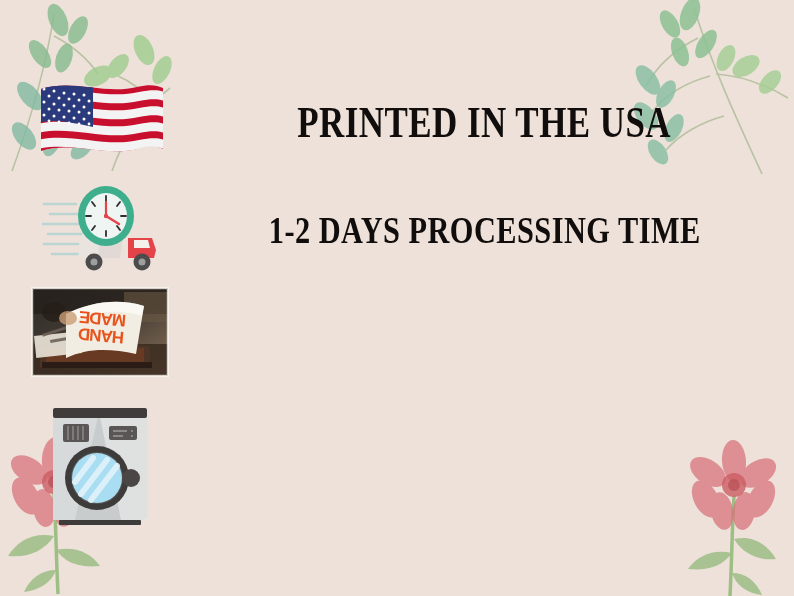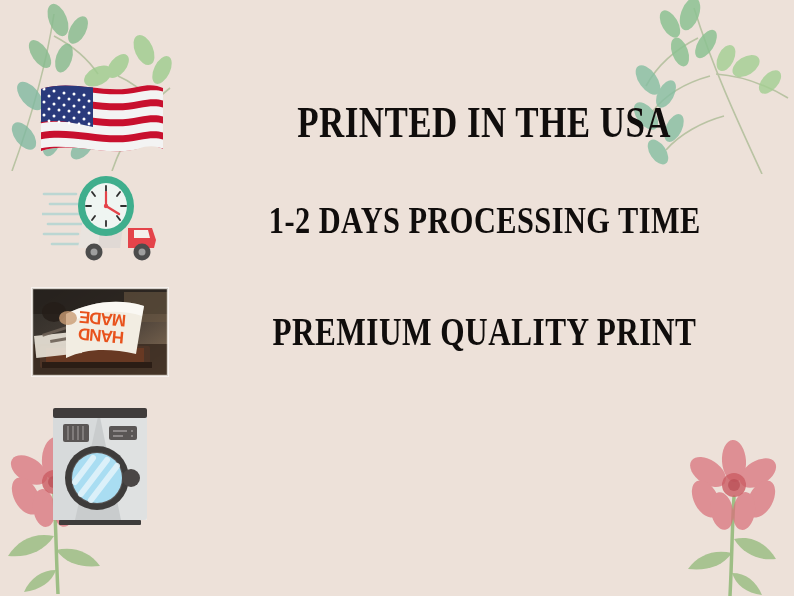--- a/index.html
+++ b/index.html
@@ -55,21 +55,21 @@
     font-weight: 700;
     letter-spacing: 0.5px;
     line-height: 1.12;
     text-align: center;
     white-space: pre-line;
     transform: scaleX(0.92) scaleY(1.18);
     transform-origin: center center;
   }
 
   .row-1 { top: 74px;  height: 96px; }
-  .row-2 { top: 172px; height: 96px; }
+  .row-2 { top: 182px; height: 96px; }
   .row-3 { top: 282px; height: 100px; }
   .row-4 { top: 396px; height: 140px; }
 
   .row-1 .headline { font-size: 38px; }
   .row-2 .headline { font-size: 33px; }
   .row-3 .headline { font-size: 34px; }
   .row-4 .headline { font-size: 34px; }
 
   .row-1 .icon-cell { transform: translateX(-6px); }
   .row-2 .icon-cell { transform: translateX(-6px); }
@@ -324,23 +324,20 @@
           <g fill="#E8521C" transform="translate(70,42) rotate(185)">
             <text x="0" y="0" text-anchor="middle" font-family="Liberation Sans, sans-serif" font-weight="700" font-size="17" letter-spacing="-1">HAND</text>
             <text x="0" y="17" text-anchor="middle" font-family="Liberation Sans, sans-serif" font-weight="700" font-size="17" letter-spacing="-1">MADE</text>
           </g>
           <ellipse cx="22" cy="24" rx="12" ry="10" fill="#241D18" opacity="0.8"></ellipse>
           <ellipse cx="36" cy="30" rx="9" ry="7" fill="#C99C74" opacity="0.8"></ellipse>
         </g>
         <rect x="0.5" y="0.5" width="135" height="87" fill="none" stroke="#F3EDE6" stroke-width="1.4" opacity="0.85"></rect>
       </svg>
     </div>
-    <div class="text-cell">
-      <div class="headline">PREMIUM QUALITY PRINT</div>
-    </div>
   </div>
 
   <div class="row row-4">
     <div class="icon-cell">
       <svg class="icon-wash" viewBox="0 0 106 128">
         <rect x="6" y="10" width="94" height="108" rx="3" fill="#C9CCCD"></rect>
         <path d="M6 10 L52 10 L28 118 L6 118 Z" fill="#D7DADB"></path>
         <path d="M52 10 L100 10 L100 118 L74 118 Z" fill="#F1F2F2" opacity="0.55"></path>
         <rect x="6" y="6" width="94" height="10" rx="2" fill="#403C3B"></rect>
         <rect x="16" y="22" width="26" height="18" rx="2" fill="#5A5655"></rect>

